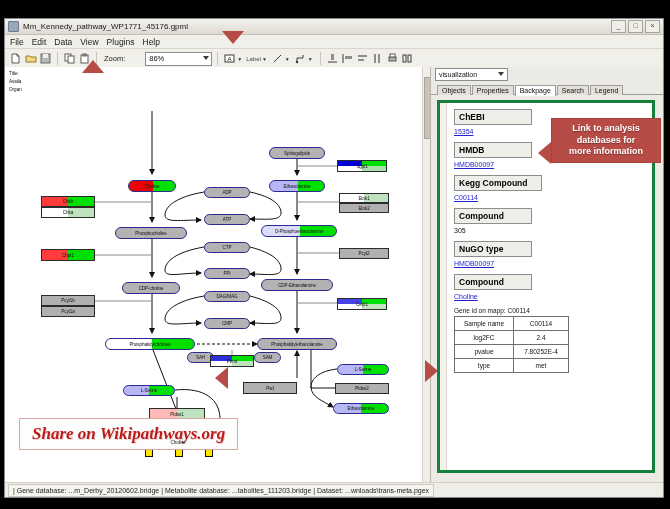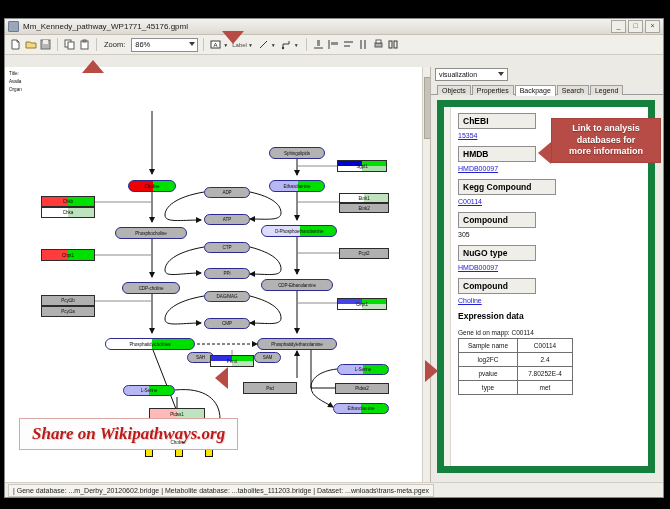--- a/index.html
+++ b/index.html
@@ -16,21 +16,21 @@
   .titlebar .tb-btns{margin-left:auto;display:flex;gap:2px;}
   .titlebar .tb-btns span{display:block;width:13px;height:11px;border:1px solid #a9a49b;background:#f0eee9;
             font-size:7px;line-height:10px;text-align:center;color:#444;}
 
   .menubar{height:13px;background:#f1efe9;border-bottom:1px solid #d9d5cc;display:flex;align-items:center;padding-left:4px;}
   .menubar div{font-size:8.5px;color:#1a1a1a;padding:0 5px 0 1px;margin-right:2px;white-space:nowrap;}
 
   .toolbar{height:19px;background:#f1efe9;border-bottom:1px solid #cfcac1;display:flex;align-items:center;padding-left:4px;gap:2px;}
   .tb-icon{width:13px;height:13px;display:flex;align-items:center;justify-content:center;font-size:9px;color:#5a5a5a;}
   .tb-sep{width:1px;height:13px;background:#cac5bb;margin:0 3px;}
-  .zoomlbl{font-size:7.5px;color:#222;margin-left:2px;margin-right:4px;}
+  .zoomlbl{font-size:7.5px;color:#222;margin-left:2px;margin-right:18px;}
   .zoombox{width:62px;height:12px;border:1px solid #8d8d8d;background:#fff;font-size:7.5px;color:#111;
            display:flex;align-items:center;padding-left:3px;position:relative;}
   .zoombox .arr{position:absolute;right:2px;top:3px;border-left:3px solid transparent;border-right:3px solid transparent;border-top:4px solid #3a3a3a;}
   .tb-drop{font-size:5px;color:#333;margin-left:-1px;margin-right:2px;}
   .tb-txt{font-size:6px;color:#4a4a4a;}
 
   
   .body{position:absolute;left:0;top:48px;right:0;bottom:14px;display:flex;}
   .canvas{position:relative;width:425px;background:#fff;border-right:1px solid #b9b5ac;overflow:hidden;}
   .rightpane{position:relative;flex:1;background:#eceae4;}
@@ -70,21 +70,21 @@
 
   
   .visrow{height:14px;display:flex;align-items:center;padding-left:4px;}
   .viscombo{width:68px;height:11px;border:1px solid #8d8d8d;background:#fff;font-size:7px;color:#111;
             display:flex;align-items:center;padding-left:3px;position:relative;}
   .viscombo .arr{position:absolute;right:3px;top:3px;border-left:3px solid transparent;border-right:3px solid transparent;border-top:4px solid #3a3a3a;}
   .tabs{display:flex;align-items:flex-end;height:13px;padding-left:6px;background:#eceae4;border-bottom:1px solid #9d9d9d;}
   .tab{font-size:7px;color:#111;border:1px solid #9d9d9d;border-bottom:none;background:#e3e0d9;
        padding:1px 4px 1px;margin-right:1px;position:relative;top:1px;}
   .tab.sel{background:#fff;padding-bottom:2px;top:2px;font-weight:normal;}
-  .bp{position:absolute;left:6px;top:33px;right:8px;bottom:10px;background:#fff;border:7px solid #15803d;overflow:hidden;}
+  .bp{position:absolute;left:6px;top:33px;right:8px;bottom:10px;background:#fff;border:3px solid #15803d;overflow:hidden;}
   .bp-inner{padding:6px 8px;}
   .dbhdr{border:1px solid #8e8e8e;background:#f0eee9;font-size:8.5px;font-weight:bold;color:#000;
          padding:2px 4px;width:78px;box-sizing:border-box;margin-bottom:3px;}
   .dblink{font-size:7px;color:#2121d0;text-decoration:underline;margin-bottom:7px;display:block;}
   .dbtext{font-size:7px;color:#111;margin-bottom:7px;}
   .exphdr{font-size:8.5px;font-weight:bold;color:#000;margin:2px 0 8px;}
   .geneid{font-size:6.5px;color:#111;margin-bottom:2px;}
   table.expr{border-collapse:collapse;}
   table.expr td{border:1px solid #6f6f6f;font-size:6.5px;color:#111;text-align:center;padding:2px 3px;height:9px;}
   table.expr td.k{width:52px;}
@@ -101,20 +101,28 @@
     <div class="titlebar">
       <div class="tb-ico"></div>
       <div class="tb-title">Mm_Kennedy_pathway_WP1771_45176.gpml</div>
       <div class="tb-btns">
         <span>_</span>
         <span>□</span>
         <span>×</span>
       </div>
     </div>
 
+    <div class="menubar">
+      <div>File</div>
+      <div>Edit</div>
+      <div>Data</div>
+      <div>View</div>
+      <div>Plugins</div>
+      <div>Help</div>
+    </div>
 
     <div class="toolbar">
       <div class="tb-icon">
         <svg width="11" height="11" viewBox="0 0 11 11">
             <path d="M2 1h5l2 2v7H2z" fill="#fff" stroke="#5b5b5b"></path>
             <path d="M7 1v2h2" fill="none" stroke="#5b5b5b"></path>
           </svg>
       </div>
       <div class="tb-icon">
         <svg width="12" height="11" viewBox="0 0 12 11">
@@ -418,33 +426,32 @@
 
         <div class="bp">
           <div class="bp-scroll"></div>
           <div class="bp-inner" style="padding-left:14px;">
             <div class="dbhdr">ChEBI</div>
             <a class="dblink" href="#">15354</a>
 
             <div class="dbhdr">HMDB</div>
             <a class="dblink" href="#">HMDB00097</a>
 
-            <div class="dbhdr" style="width:98px;">Kegg Compound</div>
+            <div class="dbhdr" style="width:88px;">Kegg Compound</div>
             <a class="dblink" href="#">C00114</a>
 
             <div class="dbhdr">Compound</div>
             <div class="dbtext">305</div>
 
             <div class="dbhdr">NuGO type</div>
             <a class="dblink" href="#">HMDB00097</a>
 
             <div class="dbhdr">Compound</div>
             <a class="dblink" href="#">Choline</a>
 
-            <div class="exphdr">Expression data</div>
             <div class="geneid">Gene id on mapp: C00114</div>
 
             <table class="expr">
               <tbody>
                   <tr>
                 <td class="k">Sample name</td>
                 <td class="v">C00114</td>
               </tr>
               <tr>
                 <td class="k">log2FC</td>

